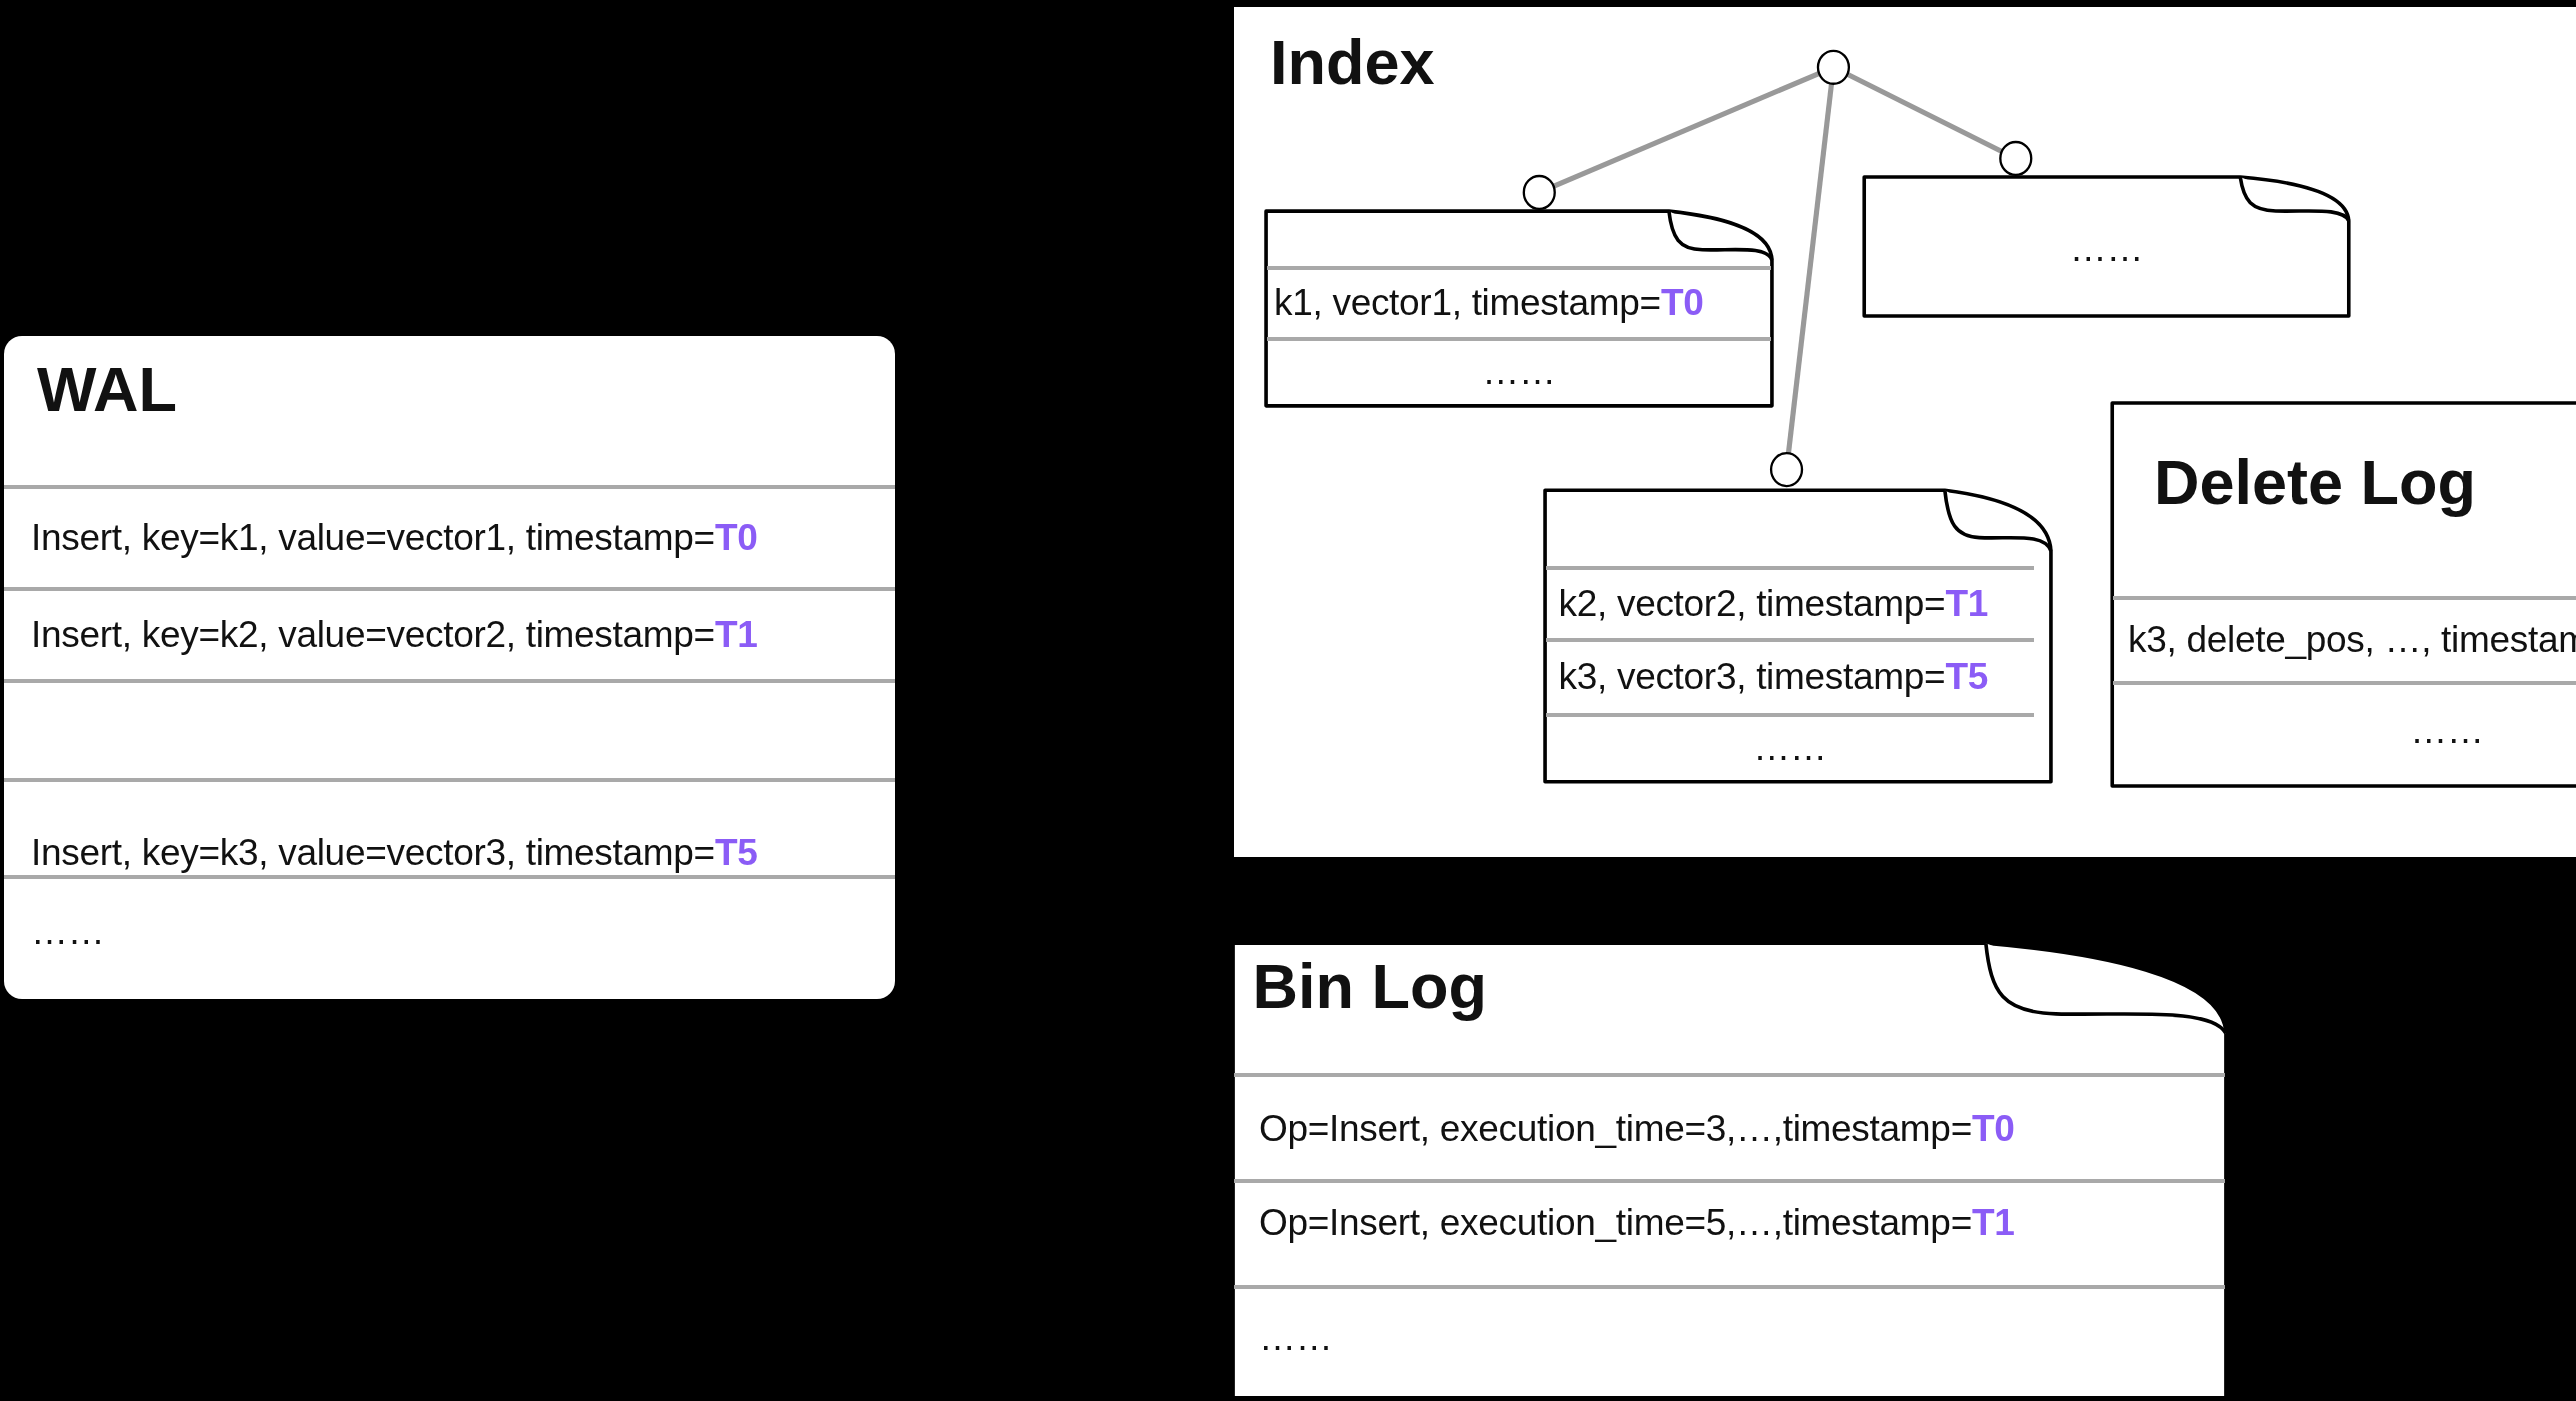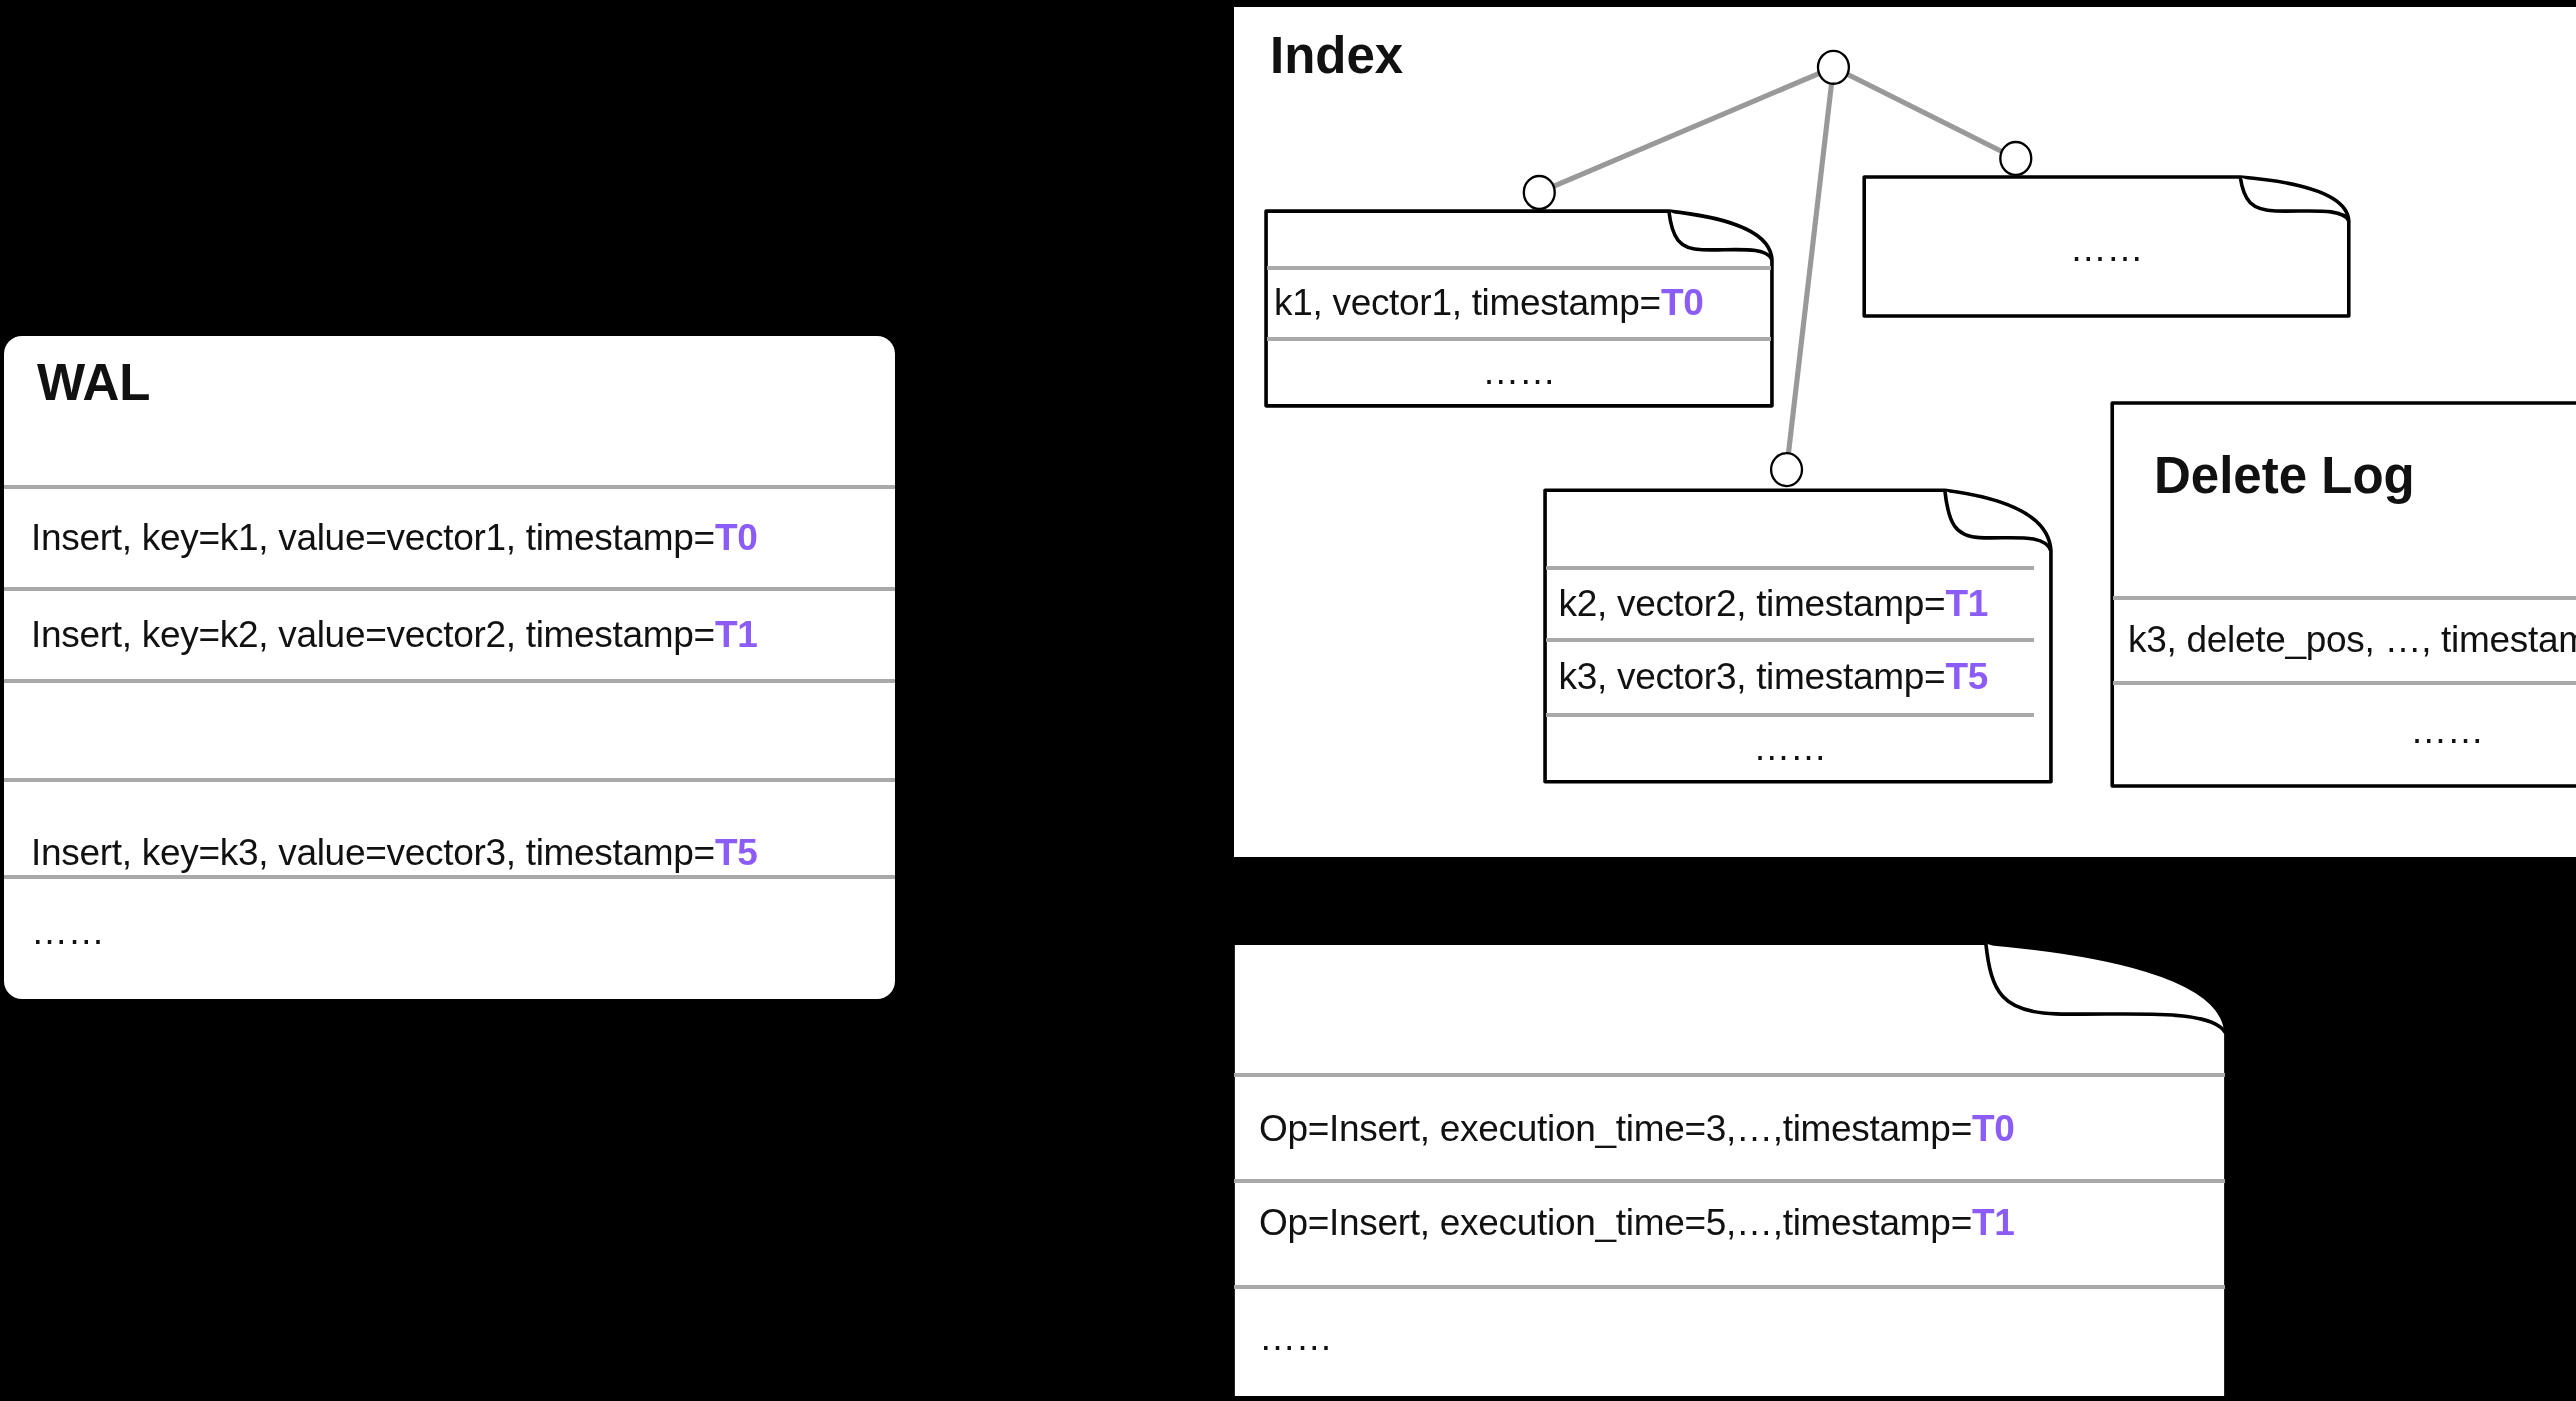--- a/index.html
+++ b/index.html
@@ -1,19 +1,19 @@
 <!DOCTYPE html>
 <html style="font-size:8.2px"><head>
 <meta charset="utf-8">
 <style>
   html,body{margin:0;padding:0;background:#000;}
   body{width:2817px;height:1402px;position:relative;overflow:hidden;
        font-family:"Liberation Sans","DejaVu Sans",sans-serif;}
   .panel{position:absolute;background:#fff;}
-  .title{position:absolute;font-weight:700;font-size:51px;line-height:1.1;color:#111;white-space:nowrap;}
+  .title{position:absolute;font-weight:700;font-size:63px;line-height:1.1;color:#111;white-space:nowrap;}
   .sep{position:absolute;height:4.1px;background:#A9A9A9;left:0;right:0;}
   .row{position:absolute;display:flex;align-items:center;font-size:37px;color:#111;white-space:nowrap;letter-spacing:-0.3px;}
   .row .ts{font-weight:700;color:#8b5cf6;}
   .row.center{justify-content:center;}
   .pagebox{position:absolute;}
   .pagebox svg{position:absolute;left:0;top:0;}
   .pagebox .sep{left:2.6px;right:2.6px;}
   .treesvg{position:absolute;left:0;top:0;}
 </style>
 </head>
@@ -126,20 +126,21 @@
     </div>
   </div>
 
 </div>
 
 <div class="pagebox" style="left:1231px;top:941px;width:997px;height:459px;">
   <svg width="997" height="459" viewBox="0 0 1935 890">
     <path d="M 4 4 L 1465 4 C 1676 22, 1927 66, 1931 179 L 1931 886 L 4 886 Z" fill="#ffffff" stroke="#000" stroke-width="7" stroke-linejoin="round"></path>
     <path d="M 1465 4 C 1475 100, 1498 138, 1601 141 C 1733 145, 1903 127, 1931 179" fill="#ffffff" stroke="#000" stroke-width="7" stroke-linejoin="round"></path>
   </svg>
+  <div class="title" style="left:21.6px;top:11.3px;">Bin Log</div>
   <div class="sep" style="top:132px;"></div>
   <div class="sep" style="top:238px;"></div>
   <div class="sep" style="top:344px;"></div>
   <div class="row" style="left:28px;right:10.3px;top:137px;height:101px;">
     <span>Op=Insert, execution_time=3,…,timestamp=</span>
       <span class="ts">T0</span>
   </div>
   <div class="row" style="left:28px;right:10.3px;top:242px;height:80px;">
     <span>Op=Insert, execution_time=5,…,timestamp=</span>
       <span class="ts">T1</span>

